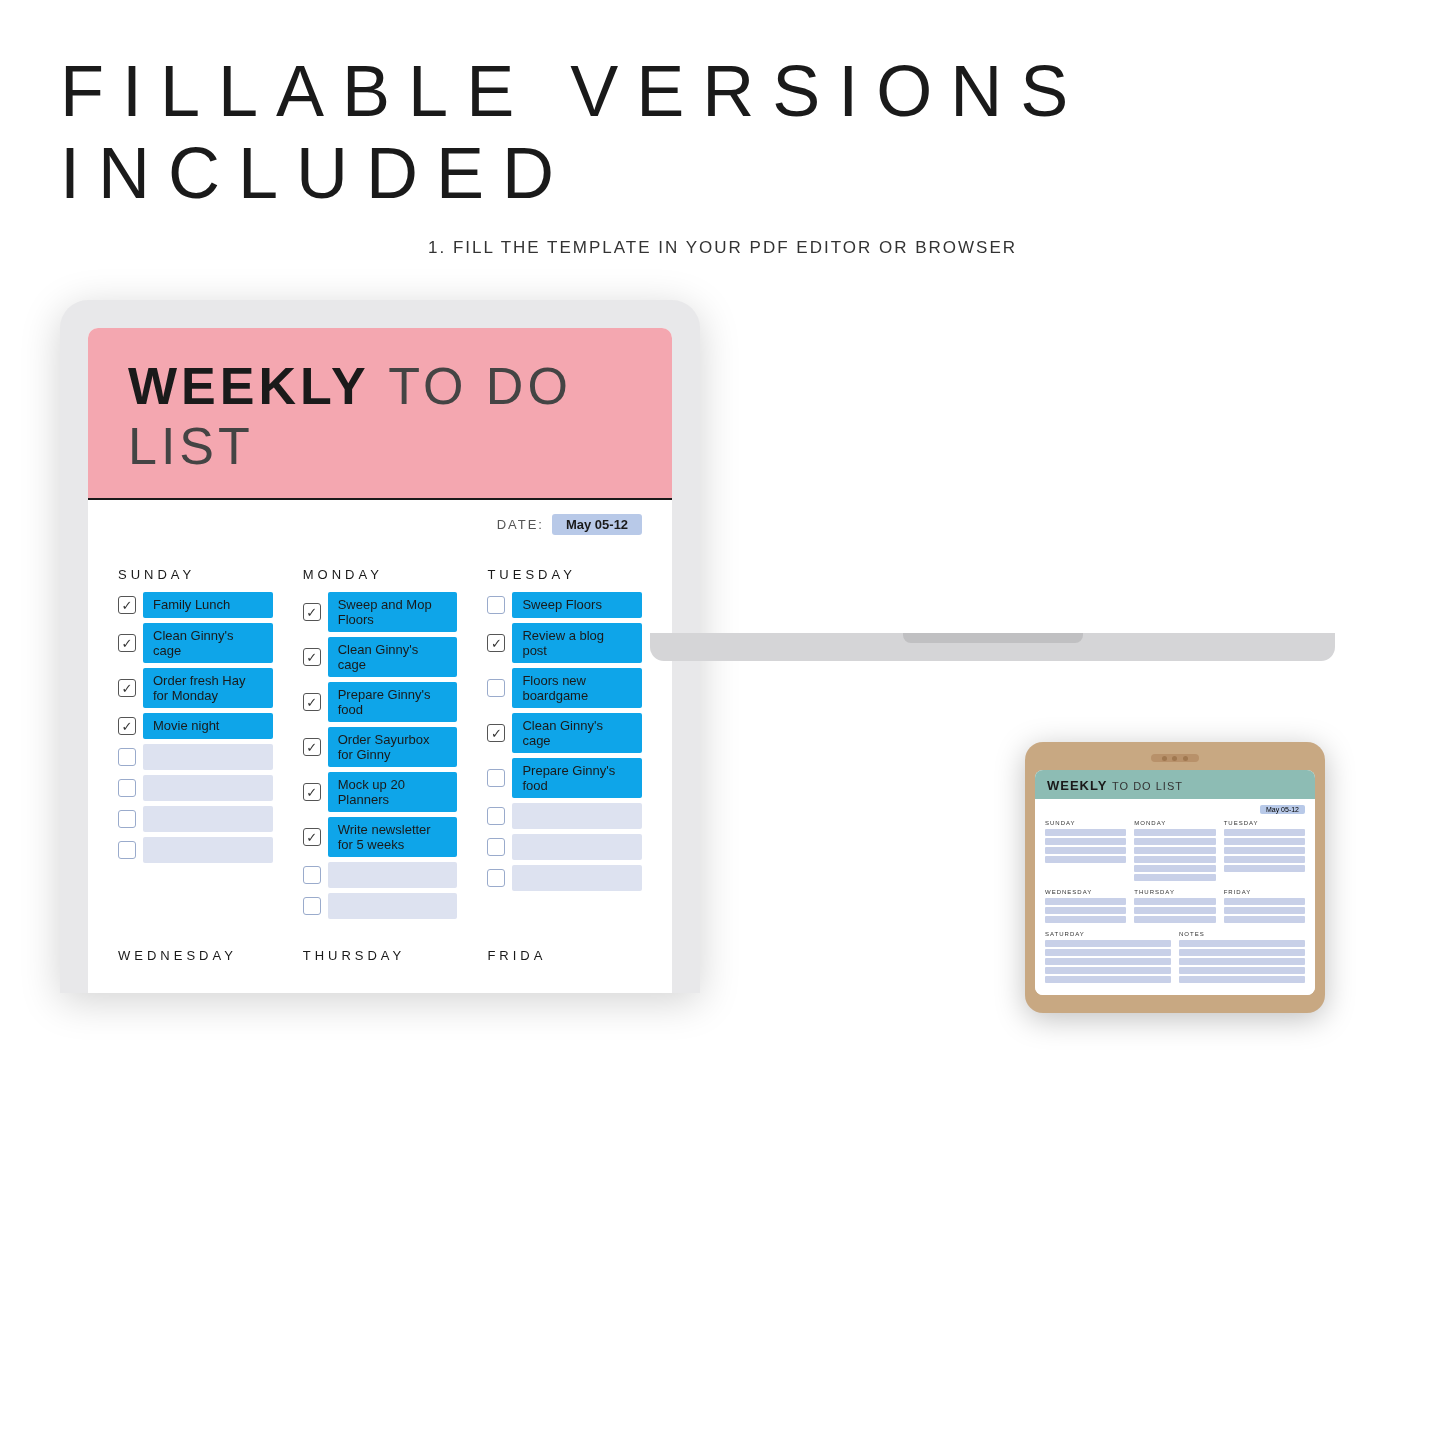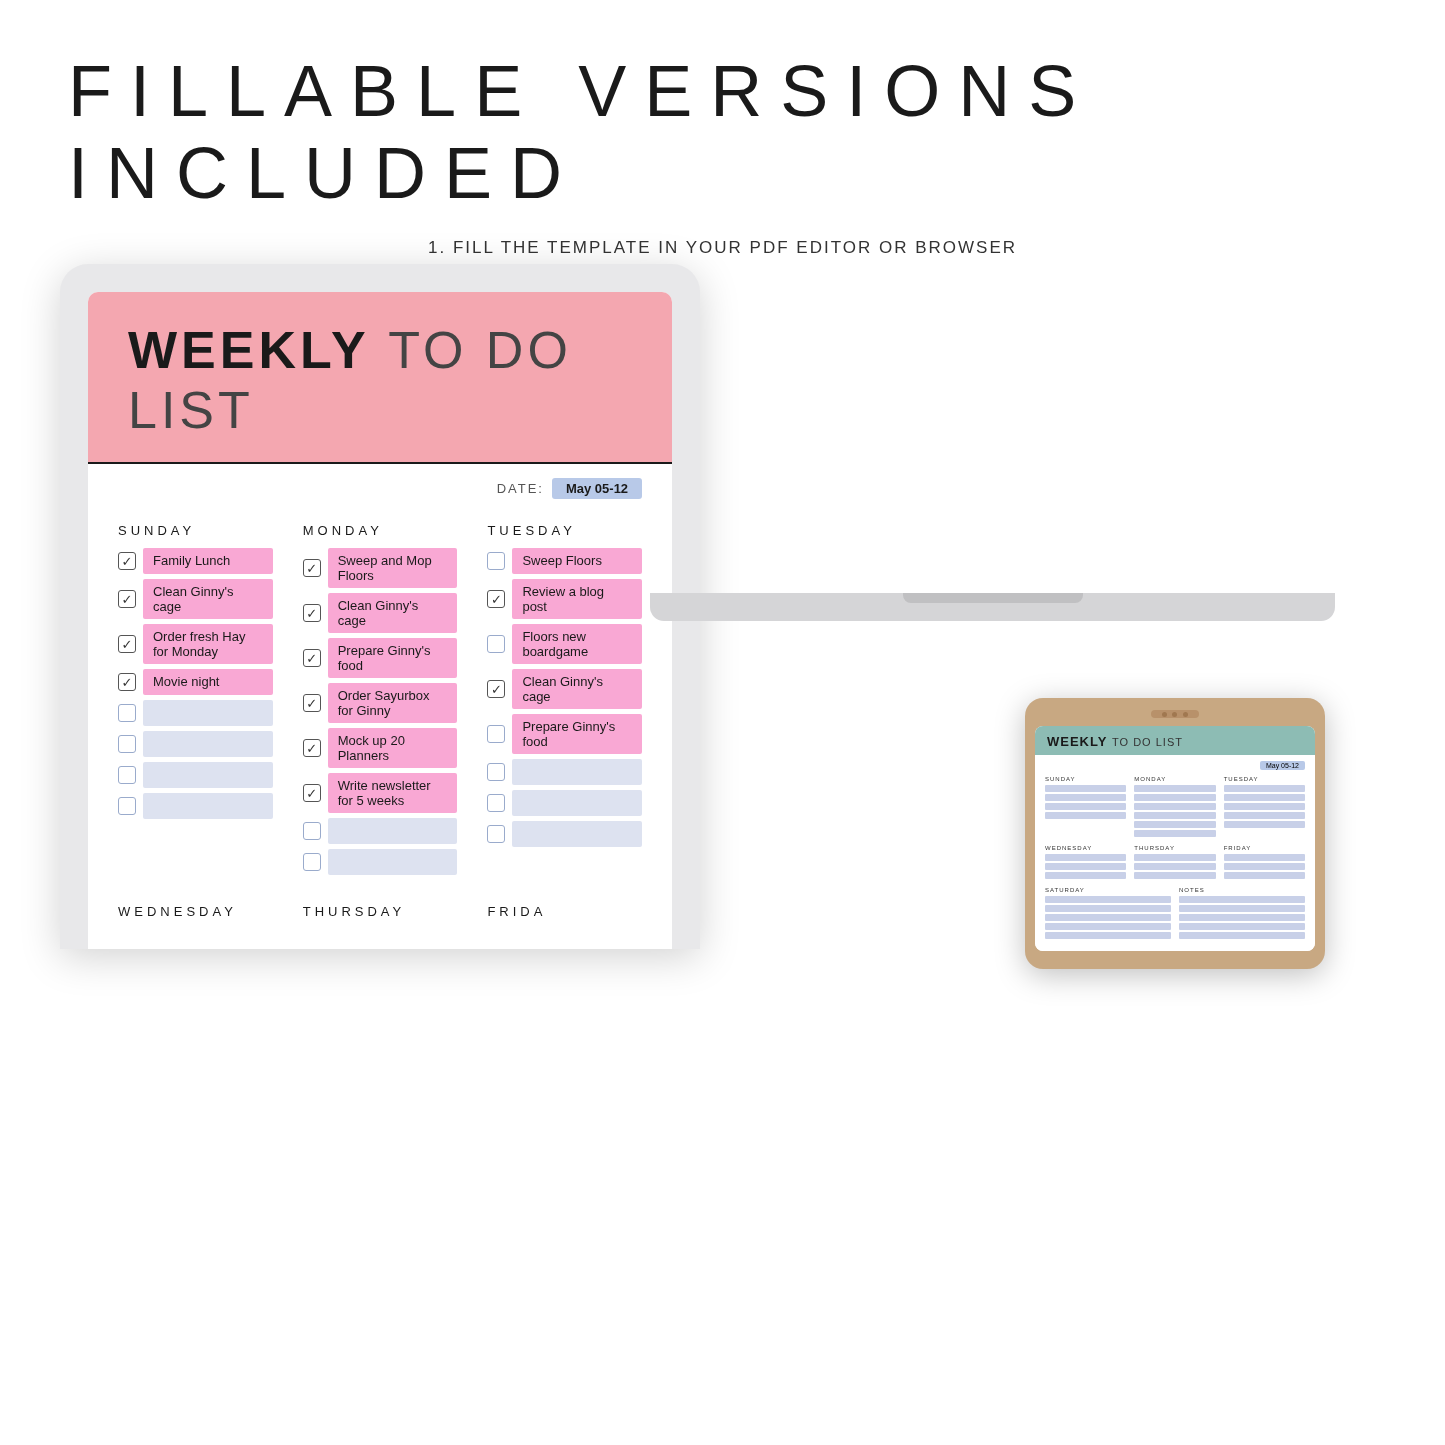--- a/index.html
+++ b/index.html
@@ -17,25 +17,25 @@
     
     .page-title {
       font-family: 'Trebuchet MS', 'Arial', sans-serif;
       font-size: 72px;
       letter-spacing: 18px;
       font-weight: 300;
       color: #1a1a1a;
       text-transform: uppercase;
       margin-top: 10px;
       margin-bottom: 18px;
-      margin-left: 8px;
     }
 
     .instructions {
       text-align: center;
+      margin-bottom: 36px;
     }
     .instructions p {
       font-family: 'Arial', sans-serif;
       font-size: 17px;
       letter-spacing: 2px;
       color: #333;
       line-height: 1.9;
       text-transform: uppercase;
     }
 
@@ -103,21 +103,21 @@
 
     .planner-body {
       background: #fff;
       padding: 14px 30px 20px 30px;
     }
 
     .date-row {
       display: flex;
       justify-content: flex-end;
       align-items: center;
-      margin-bottom: 20px;
+      margin-bottom: 28px;
     }
     .date-label {
       font-family: 'Arial', sans-serif;
       font-size: 13px;
       color: #555;
       letter-spacing: 2px;
       text-transform: uppercase;
       margin-right: 8px;
     }
     .date-value {
@@ -172,21 +172,21 @@
       border-color: #555;
     }
     .checkbox.checked::after {
       content: '✓';
       font-size: 13px;
       color: #333;
       line-height: 1;
     }
 
     .task-text {
-      background: #f9a8d4;
+      background: #0ea5e9;
       flex: 1;
       padding: 5px 10px;
       font-family: 'Arial', sans-serif;
       font-size: 13px;
       color: #1a1a1a;
       border-radius: 2px;
       min-height: 26px;
     }
     .task-text.empty {
       background: #dde2f0;

